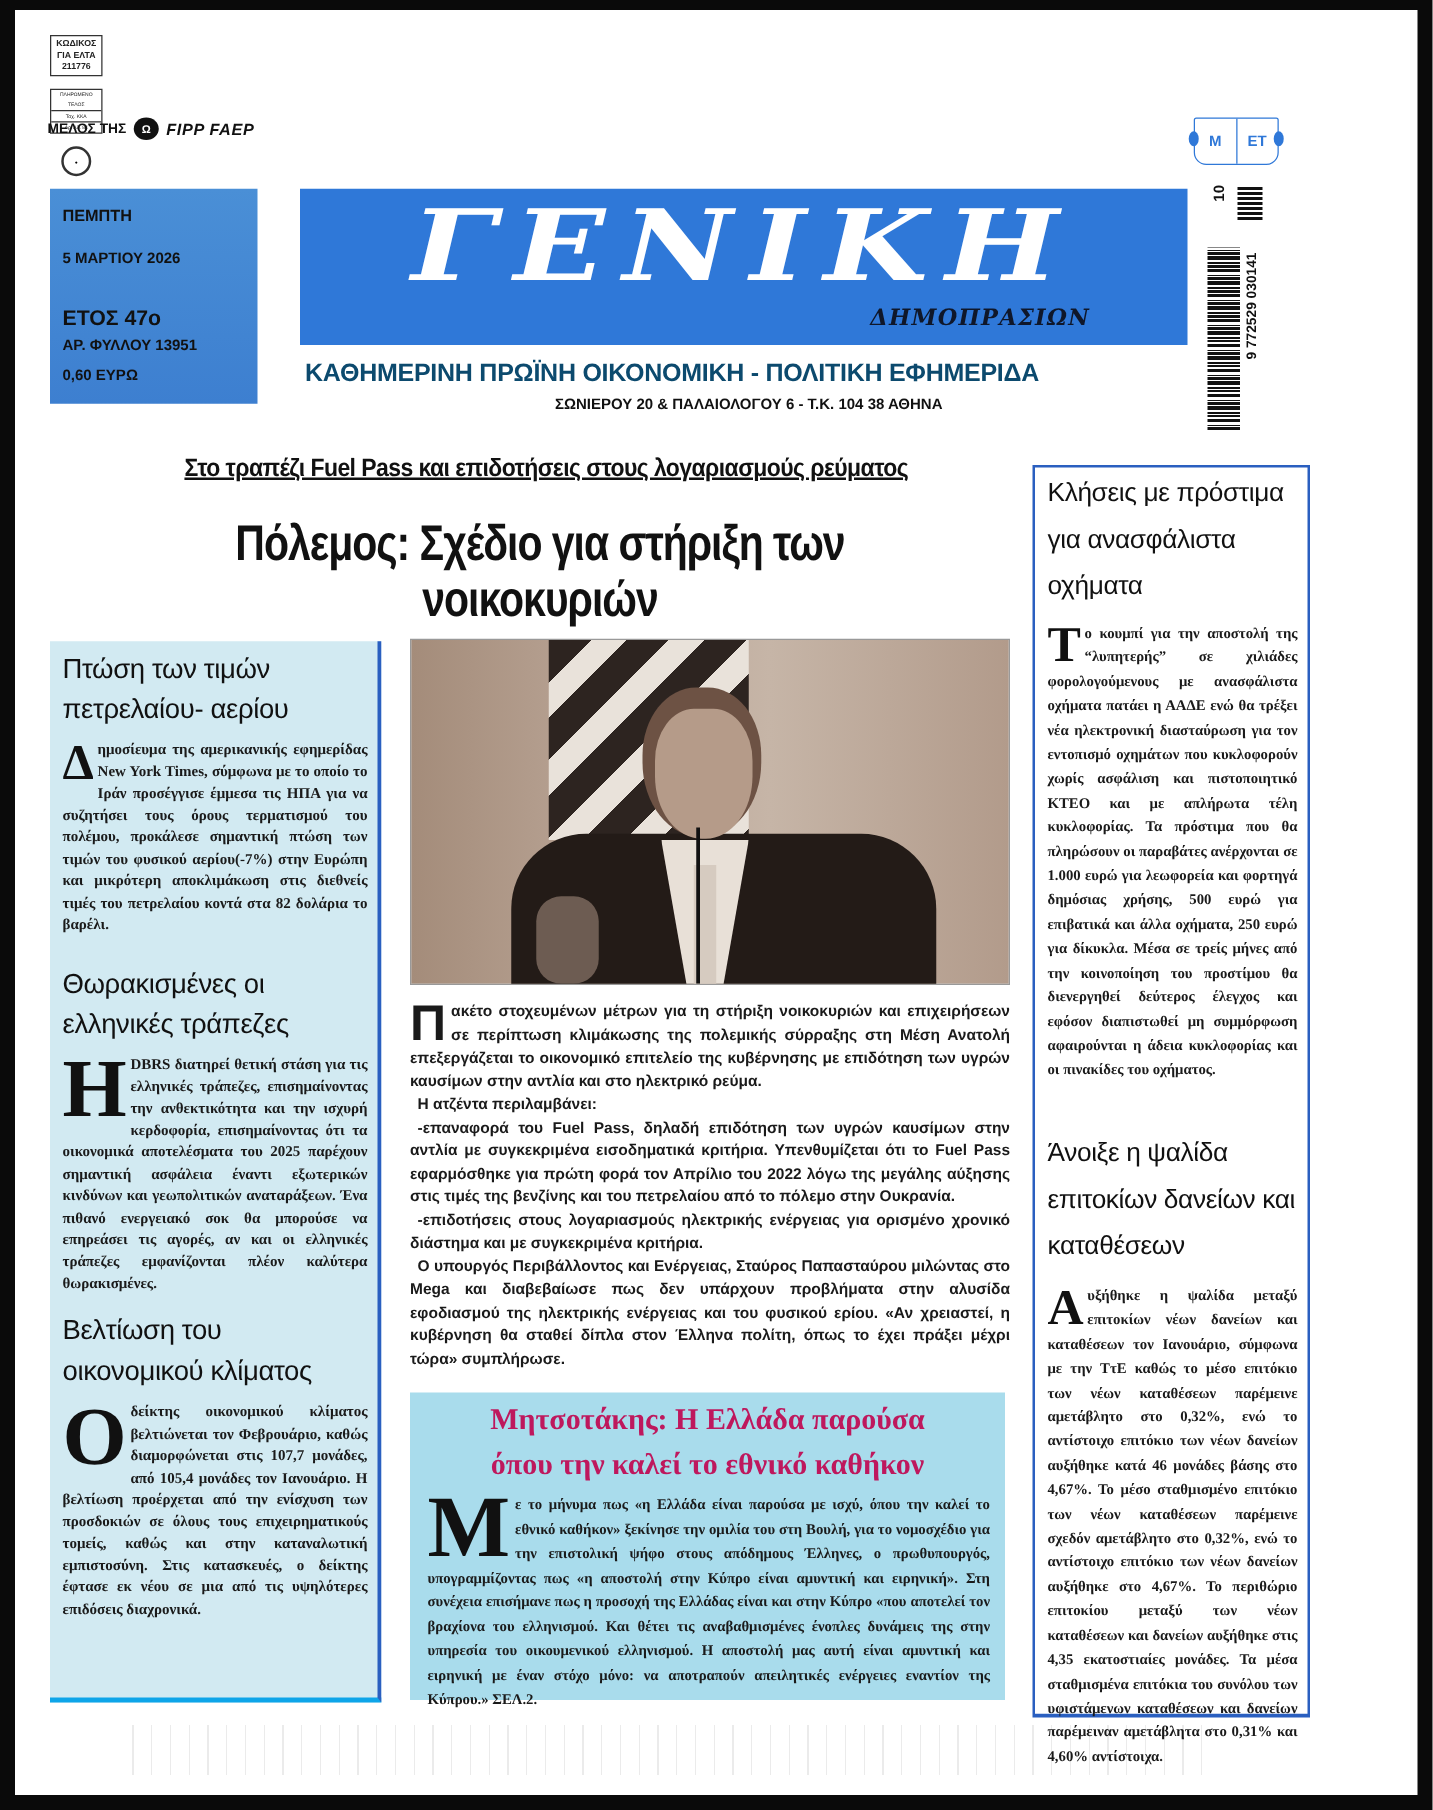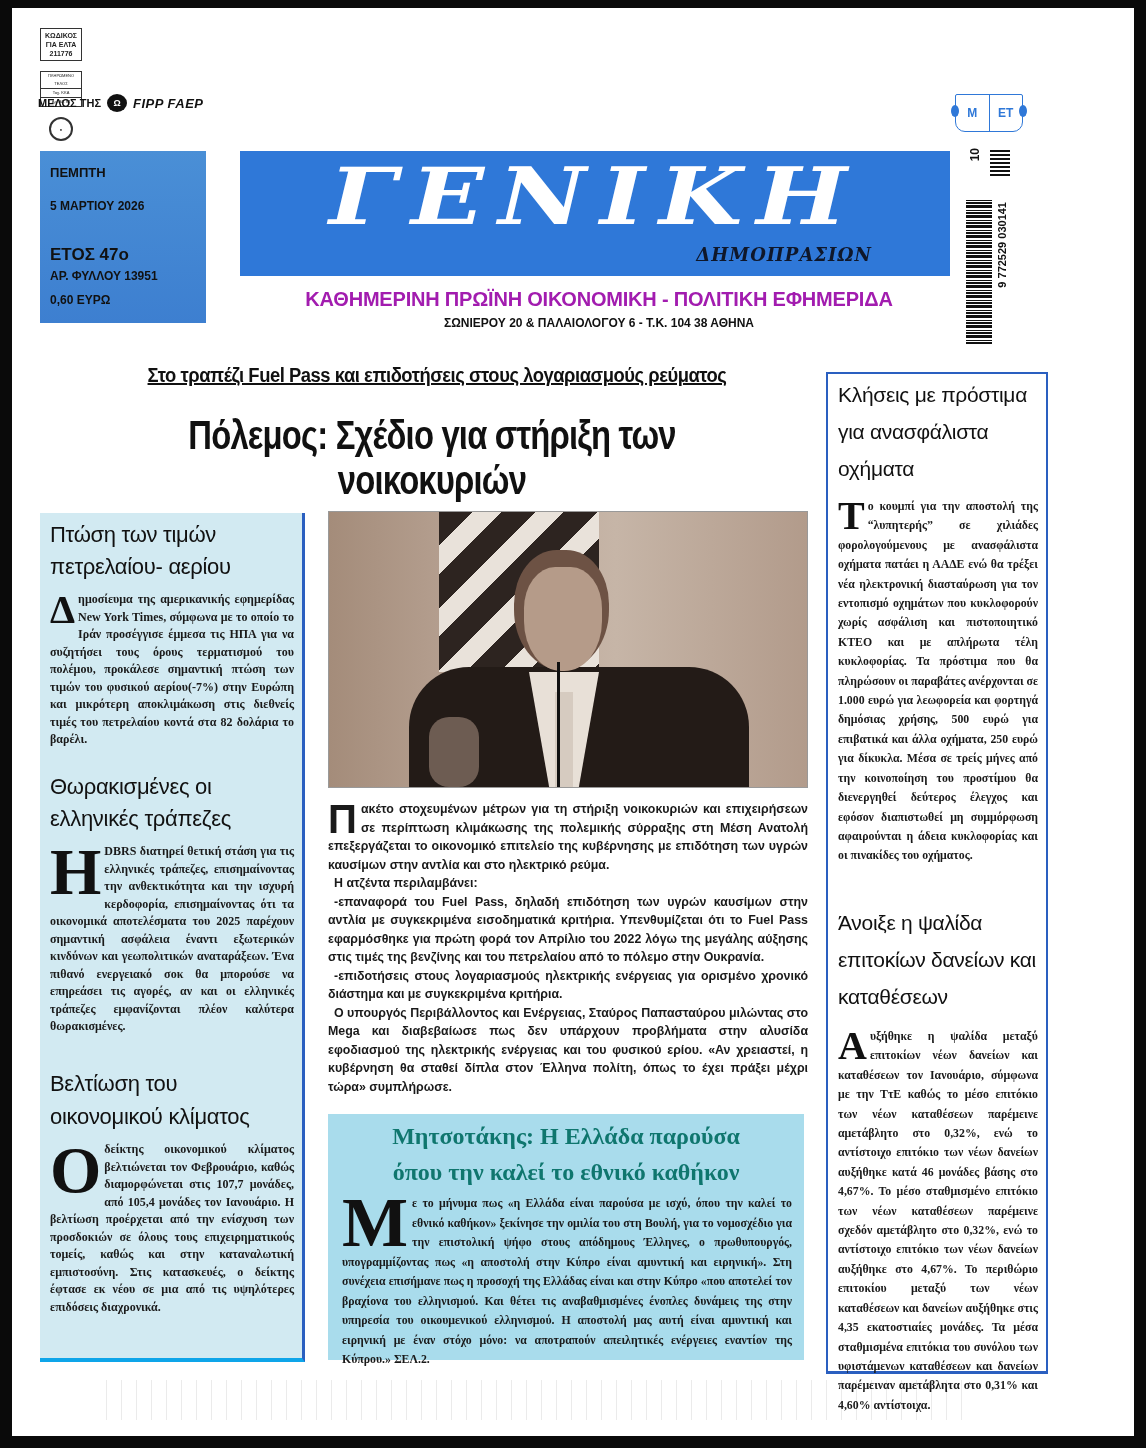--- a/index.html
+++ b/index.html
@@ -17,21 +17,21 @@
   .member{left:26px;top:86px;font-size:11px;font-weight:bold;color:#111;display:flex;align-items:center;gap:6px;}
   .fipp{font-style:italic;font-weight:bold;font-size:13px;letter-spacing:0.5px;}
   .fipp-logo{width:20px;height:18px;border-radius:50%;background:#111;color:#fff;font-size:9px;display:flex;align-items:center;justify-content:center;}
   
   .datebox{left:28px;top:143px;width:166px;height:172px;background:linear-gradient(180deg,#4a8fd6,#3d7fd0);color:#111;font-weight:bold;font-size:13px;padding:0 10px;box-sizing:border-box;}
   .datebox div{position:absolute;left:10px;}
   
   .mast{left:228px;top:143px;width:710px;height:125px;background:#2f78d8;}
   .mast-title{position:absolute;left:0;right:0;top:0;text-align:center;font-family:"DejaVu Serif",serif;font-style:italic;font-weight:bold;font-size:96px;color:#fff;letter-spacing:14px;line-height:112px;transform:scaleY(0.82);transform-origin:top;}
   .mast-sub{position:absolute;right:78px;top:93px;font-family:"DejaVu Serif",serif;font-style:italic;font-weight:bold;font-size:18px;color:#0f172a;letter-spacing:1px;}
-  .tagline{left:232px;top:280px;width:710px;text-align:center;font-size:20px;font-weight:bold;color:#a21caf;letter-spacing:-0.2px;}
+  .tagline{left:232px;top:280px;width:710px;text-align:left;font-size:20px;font-weight:bold;color:#0c4a6e;letter-spacing:-0.2px;}
   .address{left:232px;top:308px;width:710px;text-align:center;font-size:12px;font-weight:bold;color:#111;}
   
   .met{left:937px;top:86px;width:80px;height:40px;}
   .met-book{position:absolute;left:6px;top:0;width:66px;height:36px;border:1.5px solid #2f78d8;border-radius:2px 2px 10px 10px;display:flex;}
   .met-book span{flex:1;display:flex;align-items:center;justify-content:center;color:#2f78d8;font-weight:bold;font-size:12px;}
   .met-book span:first-child{border-right:1.5px solid #2f78d8;}
   .met-dot{position:absolute;top:11px;width:8px;height:12px;background:#2f78d8;border-radius:50%;}
   
   .barcode{left:948px;top:140px;width:80px;height:200px;}
   .bars{position:absolute;left:6px;top:50px;width:26px;height:146px;background:repeating-linear-gradient(0deg,#111 0 2px,#fff 2px 3px,#111 3px 4px,#fff 4px 6px,#111 6px 9px,#fff 9px 10px);}
@@ -57,21 +57,21 @@
   .photo .tie{position:absolute;left:226px;top:180px;width:18px;height:100px;background:#d6cbc0;}
   .photo .mic{position:absolute;left:228px;top:150px;width:3px;height:125px;background:#111;}
   .photo .mic2{position:absolute;left:100px;top:205px;width:50px;height:70px;background:#6d5c52;border-radius:20px;}
   
   .mainart{left:316px;top:792px;width:480px;font-size:12.4px;line-height:18.5px;color:#1a1a1a;font-weight:bold;text-align:justify;}
   .mainart p{margin:0;}
   .mainart .ind{text-indent:6px;}
   .mainart .drop2{float:left;font-size:40px;line-height:34px;font-weight:bold;margin:2px 4px 0 0;}
   
   .mitbox{left:316px;top:1106px;width:476px;height:246px;background:#a9dcec;}
-  .mit-title{position:absolute;left:0;right:0;top:4px;text-align:center;font-family:"Liberation Serif",serif;font-weight:bold;font-size:24px;line-height:36px;color:#0f766e;}
+  .mit-title{position:absolute;left:0;right:0;top:4px;text-align:center;font-family:"Liberation Serif",serif;font-weight:bold;font-size:24px;line-height:36px;color:#be185d;}
   .mit-body{position:absolute;left:14px;right:12px;top:80px;}
   .mit-body .body-serif{font-size:11.8px;line-height:19.5px;margin-top:0;}
   .drop.m{font-size:70px;line-height:58px;margin:0 4px 0 0;}
   
   .rightcol{left:814px;top:364px;width:222px;height:1002px;border:2px solid #2a5fc0;border-bottom:3px solid #2a5fc0;background:#fff;box-sizing:border-box;}
   .rc-sec{position:absolute;left:10px;width:200px;}
   .rc-title{font-size:21px;color:#111;line-height:37px;letter-spacing:-0.3px;}
   .rc-sec .body-serif{font-size:11.8px;line-height:19.4px;}
   .noise{left:80px;top:1372px;width:880px;height:40px;background:repeating-linear-gradient(90deg,transparent 0 14px,rgba(0,0,0,0.08) 14px 15px);}
 </style>
@@ -138,21 +138,21 @@
 
   <div class="abs leftcol">
     <div class="lc-sec" style="top:6px">
       <div class="lc-title">Πτώση των τιμών πετρελαίου- αερίου</div>
       <div class="body-serif"><span class="drop">Δ</span><span>ημοσίευμα της αμερικανικής εφημερίδας New York Times, σύμφωνα με το οποίο το Ιράν προσέγγισε έμμεσα τις ΗΠΑ για να συζητήσει τους όρους τερματισμού του πολέμου, προκάλεσε σημαντική πτώση των τιμών του φυσικού αερίου(-7%) στην Ευρώπη και μικρότερη αποκλιμάκωση στις διεθνείς τιμές του πετρελαίου κοντά στα 82 δολάρια το βαρέλι.</span></div>
     </div>
     <div class="lc-sec" style="top:258px">
       <div class="lc-title">Θωρακισμένες οι ελληνικές τράπεζες</div>
       <div class="body-serif"><span class="drop big">Η</span><span>DBRS διατηρεί  θετική στάση για τις ελληνικές τράπεζες, επισημαίνοντας την ανθεκτικότητα και την ισχυρή κερδοφορία, επισημαίνοντας ότι τα οικονομικά αποτελέσματα του 2025 παρέχουν σημαντική ασφάλεια έναντι εξωτερικών κινδύνων και γεωπολιτικών αναταράξεων. Ένα πιθανό ενεργειακό σοκ θα μπορούσε να επηρεάσει τις αγορές, αν και οι ελληνικές τράπεζες εμφανίζονται πλέον καλύτερα θωρακισμένες.</span></div>
     </div>
-    <div class="lc-sec" style="top:554px">
+    <div class="lc-sec" style="top:534px">
       <div class="lc-title" style="line-height:33px">Βελτίωση του οικονομικού κλίματος</div>
       <div class="body-serif"><span class="drop big">Ο</span><span>δείκτης οικονομικού κλίματος βελτιώνεται τον Φεβρουάριο, καθώς διαμορφώνεται στις 107,7 μονάδες, από 105,4 μονάδες τον Ιανουάριο. Η βελτίωση προέρχεται από την ενίσχυση των προσδοκιών σε όλους τους επιχειρηματικούς τομείς, καθώς και στην καταναλωτική εμπιστοσύνη. Στις κατασκευές, ο δείκτης έφτασε εκ νέου σε μια από τις υψηλότερες επιδόσεις διαχρονικά.</span></div>
     </div>
   </div>
 
   <div class="abs photo" title="Ο υπουργός μιλά σε μικρόφωνα μπροστά από ελληνική σημαία">
     <div class="flag"></div>
     <div class="suit"></div>
     <div class="shirt"></div>
     <div class="tie"></div>

